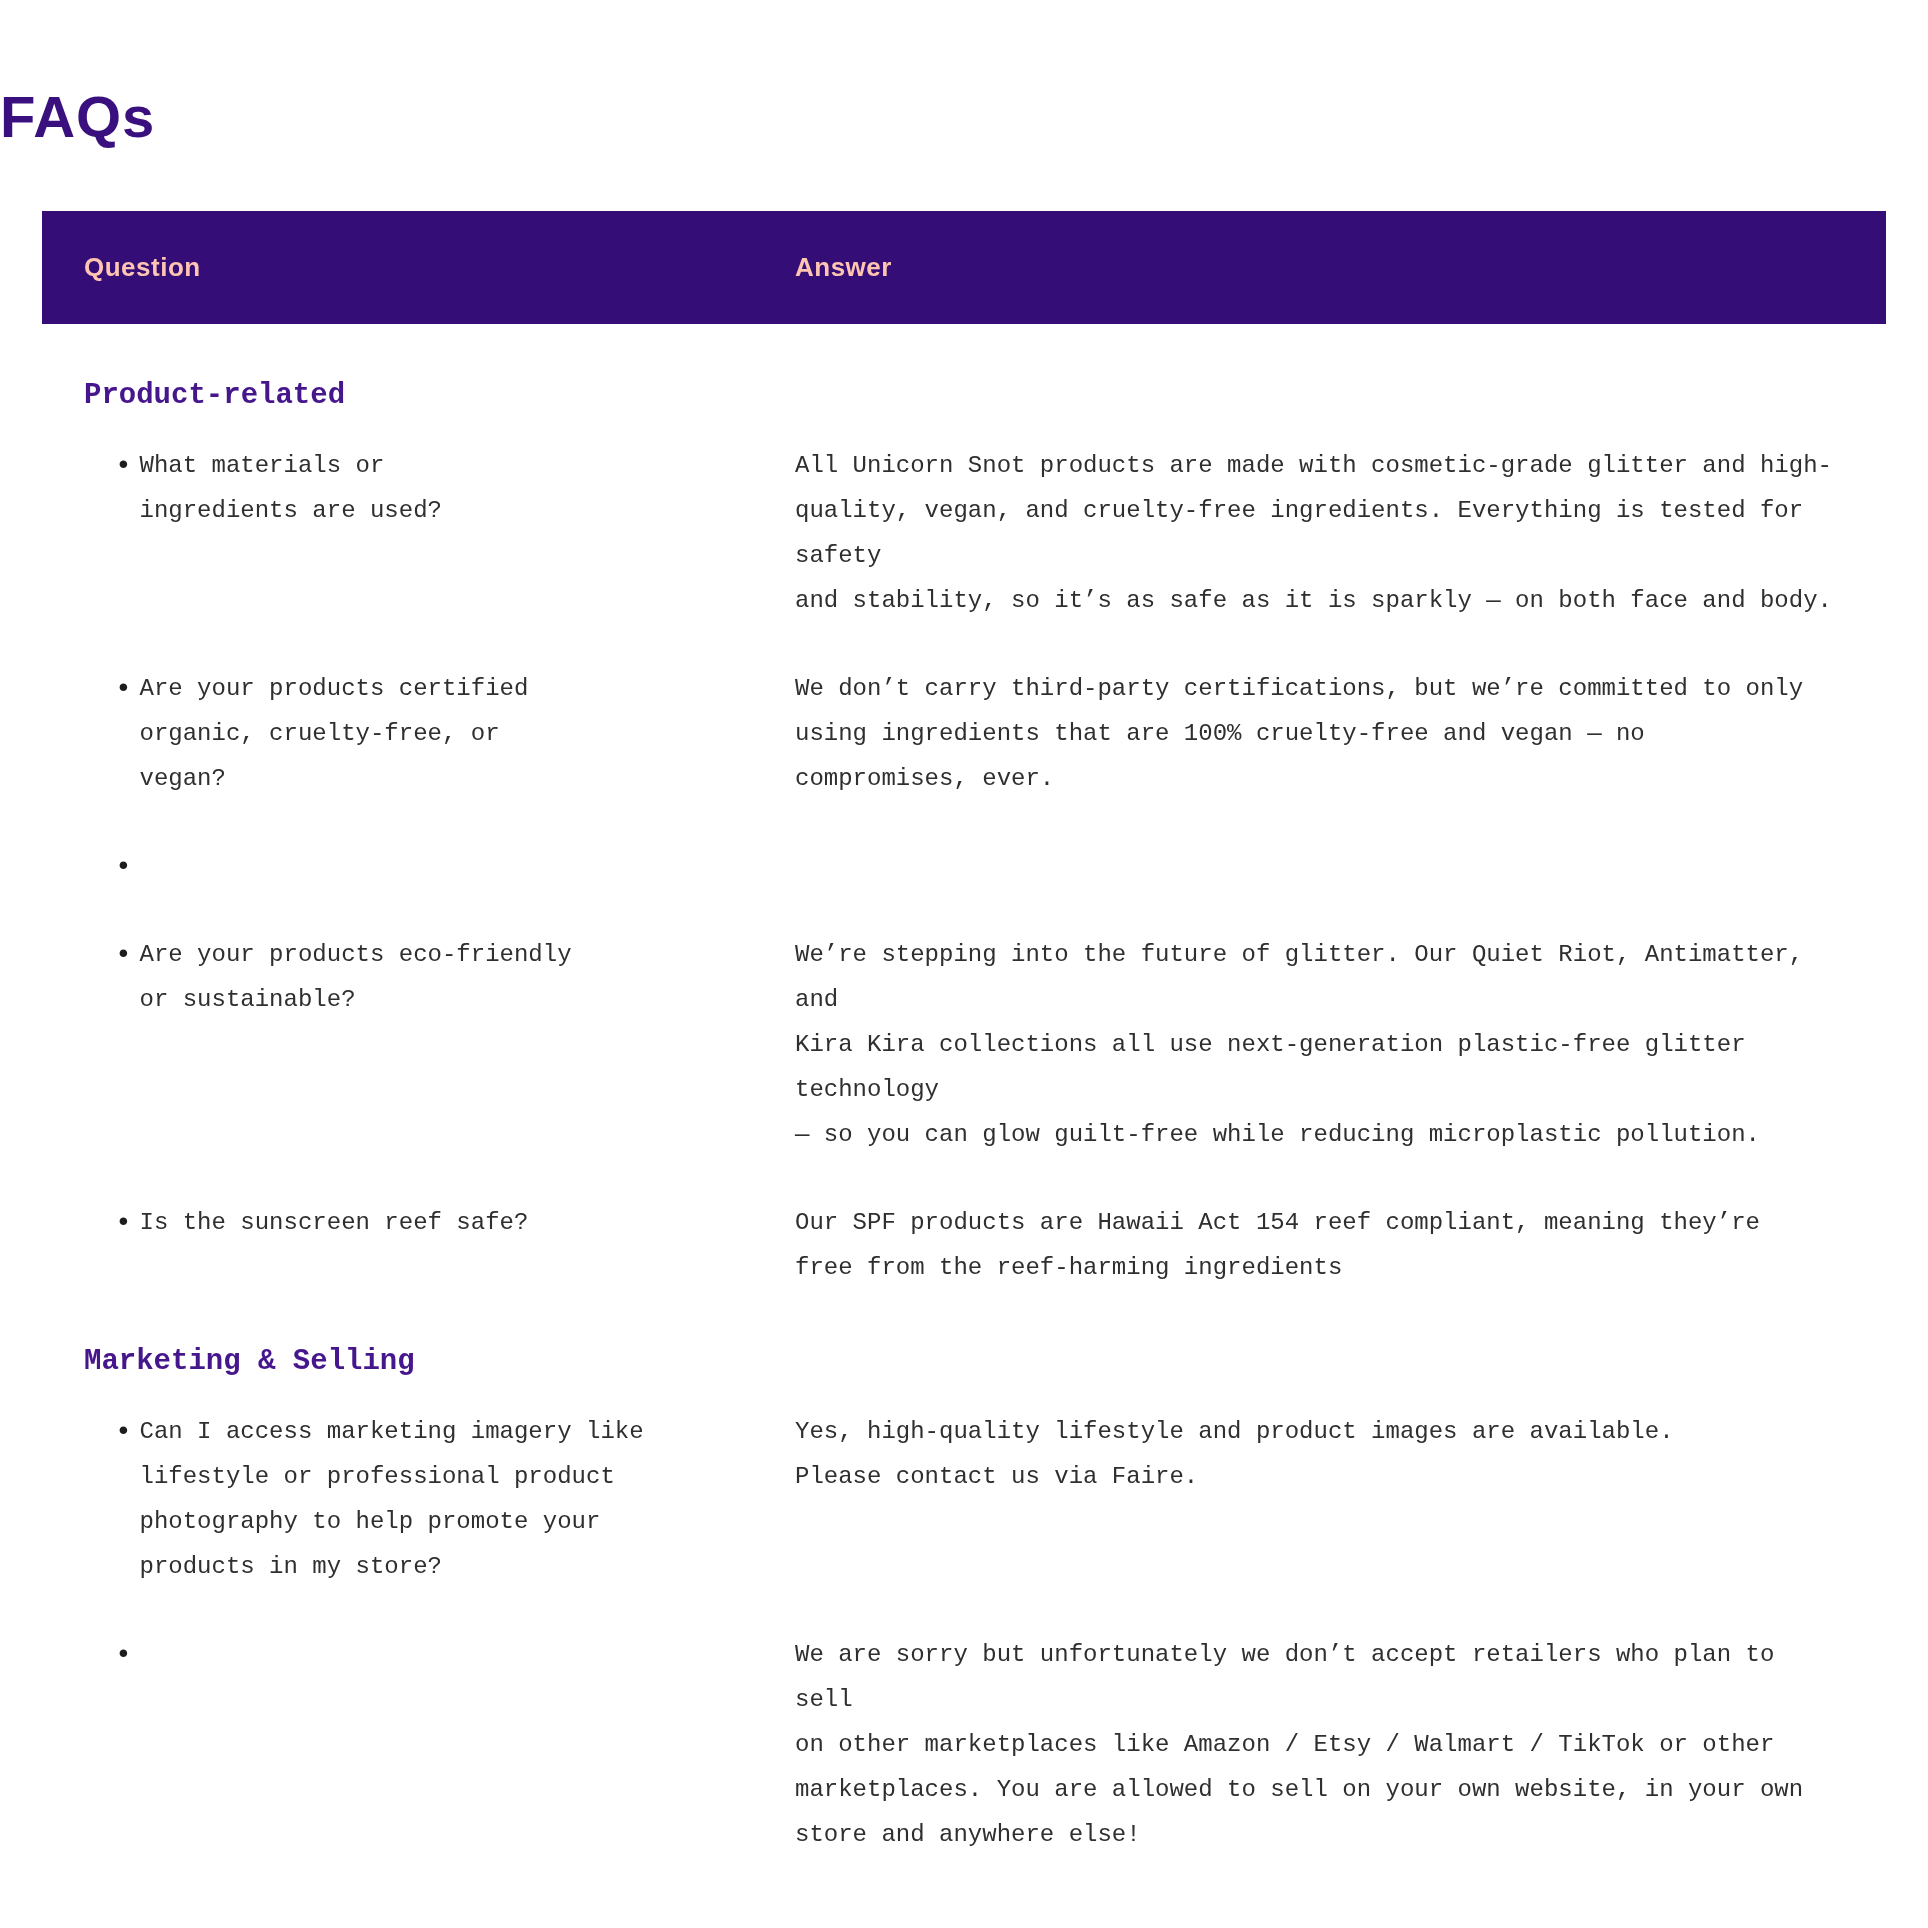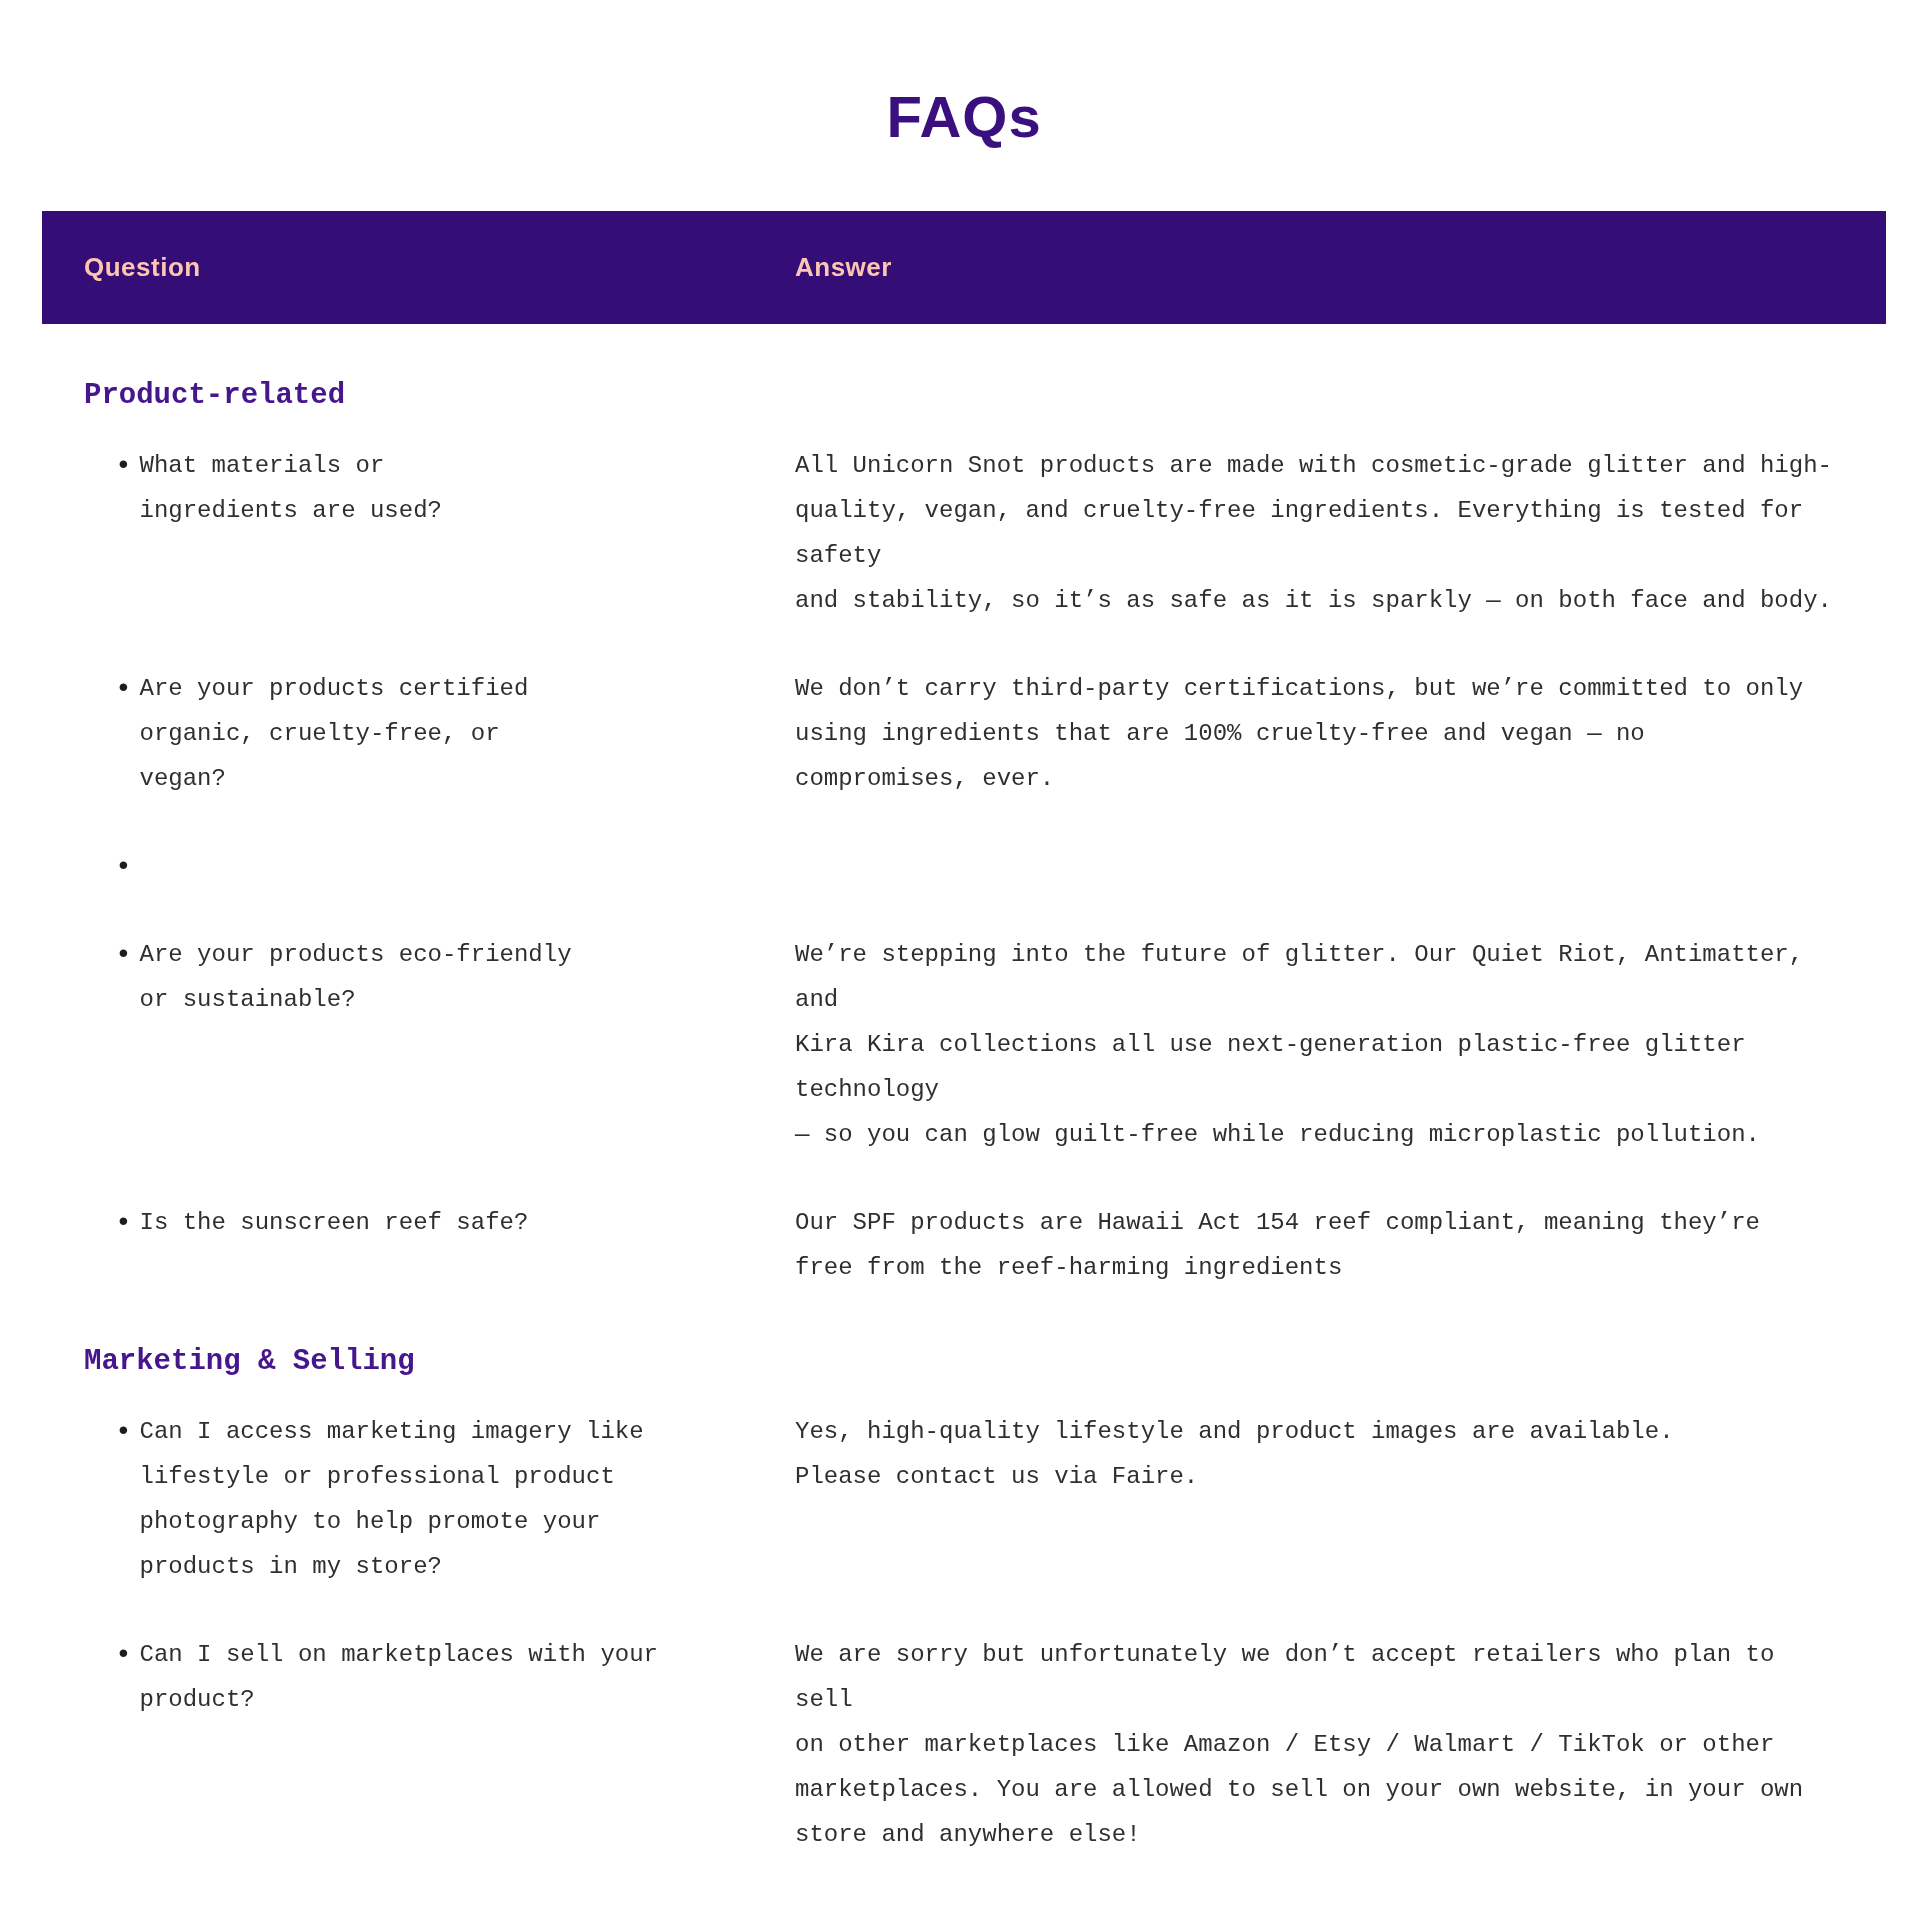--- a/index.html
+++ b/index.html
@@ -17,21 +17,21 @@
   }
   .page {
     position: relative;
     width: 1928px;
     height: 1928px;
     background: #ffffff;
     overflow: hidden;
   }
   .page-title {
     padding-top: 81px;
-    text-align: center;
+    text-align: left;
     font-size: 58px;
     line-height: 72px;
     font-weight: bold;
     color: var(--title-color);
     letter-spacing: 0.9px;
   }
   .header-bar {
     margin: 58px 42px 0 42px;
     height: 113px;
     background: var(--header-bg);
@@ -178,22 +178,20 @@
     </div>
     <div class="answer-cell">
       <span class="a-text">Yes, high-quality lifestyle and product images are available.
 Please contact us via Faire.</span>
     </div>
   </div>
 
   <div class="faq-item">
     <div class="question-cell">
       <span class="bullet">•</span>
-      <span class="q-text">Can I sell on marketplaces with your
-product?</span>
     </div>
     <div class="answer-cell">
       <span class="a-text">We are sorry but unfortunately we don’t accept retailers who plan to sell
 on other marketplaces like Amazon / Etsy / Walmart / TikTok or other
 marketplaces. You are allowed to sell on your own website, in your own
 store and anywhere else!</span>
     </div>
   </div>
 </div>
   </div>

